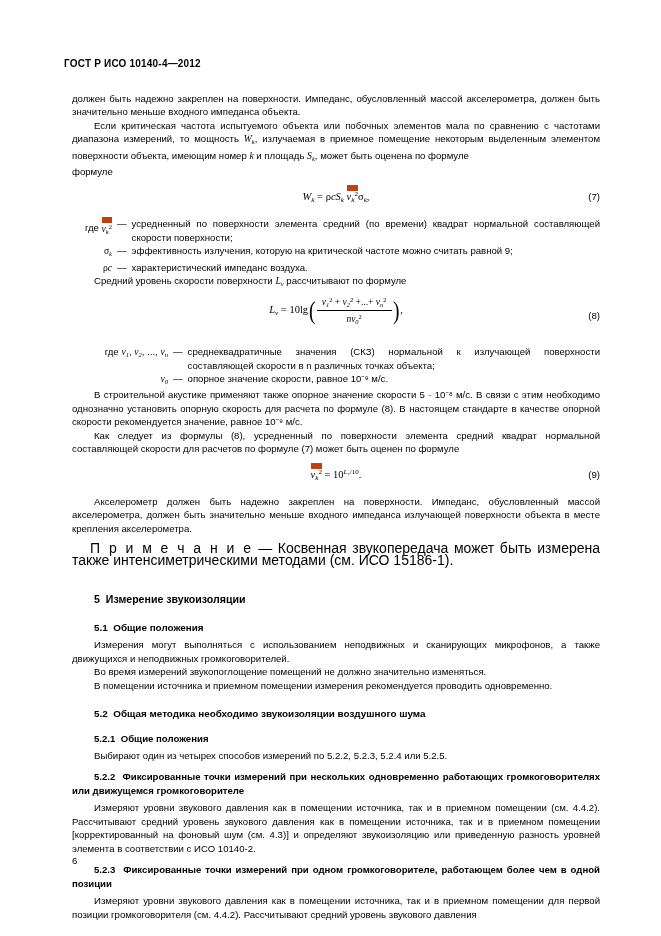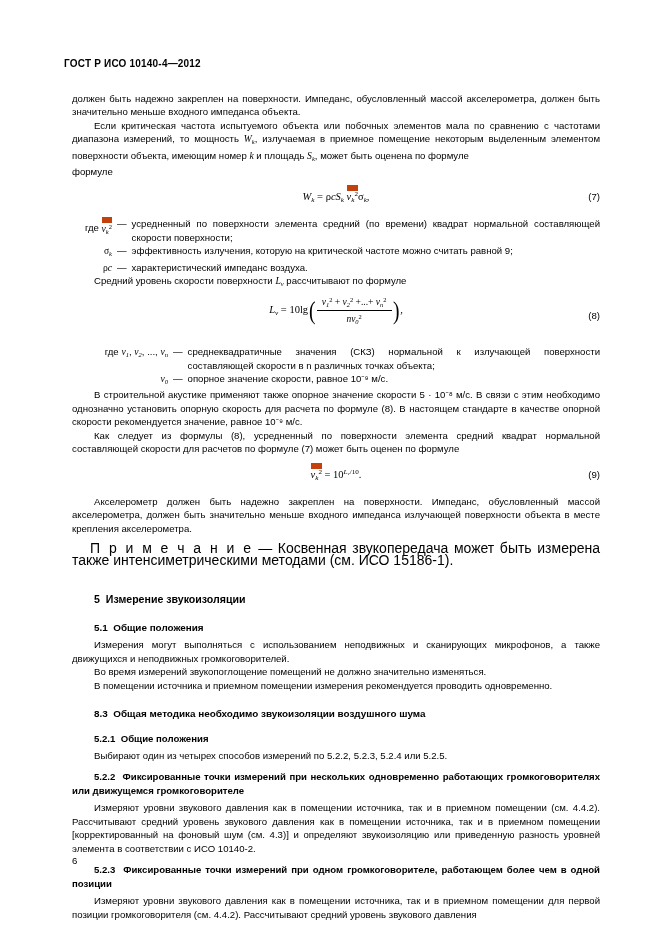--- a/index.html
+++ b/index.html
@@ -271,21 +271,21 @@
 
     <h2 class="section"><span>5</span>&nbsp;&nbsp;<span>Измерение звукоизоляции</span></h2>
 
     <h3 class="subsection"><span>5.1</span>&nbsp;&nbsp;<span>Общие положения</span></h3>
 
     <div class="gap-s"></div>
     <p class="body-text indent">Измерения могут выполняться с использованием неподвижных и сканирующих микрофонов, а также движущихся и неподвижных громкоговорителей.</p>
     <p class="body-text indent">Во время измерений звукопоглощение помещений не должно значительно изменяться.</p>
     <p class="body-text indent">В помещении источника и приемном помещении измерения рекомендуется проводить одновременно.</p>
 
-    <h3 class="subsection"><span>8.3</span>&nbsp;&nbsp;<span>Общая методика необходимо звукоизоляции воздушного шума</span></h3>
+    <h3 class="subsection"><span>5.2</span>&nbsp;&nbsp;<span>Общая методика необходимо звукоизоляции воздушного шума</span></h3>
 
     <h4 class="subsubsection"><span>5.2.1</span>&nbsp;&nbsp;<span>Общие положения</span></h4>
 
     <div class="gap-s"></div>
     <p class="body-text indent">Выбирают один из четырех способов измерений по 5.2.2, 5.2.3, 5.2.4 или 5.2.5.</p>
 
     <h4 class="subsubsection run-in"><span>5.2.2</span>&nbsp;&nbsp;<span>Фиксированные точки измерений при нескольких одновременно работающих громкоговорителях или движущемся громкоговорителе</span></h4>
 
     <div class="gap-s"></div>
     <p class="body-text indent">Измеряют уровни звукового давления как в помещении источника, так и в приемном помещении (см. 4.4.2). Рассчитывают средний уровень звукового давления как в помещении источника, так и в приемном помещении [корректированный на фоновый шум (см. 4.3)] и определяют звукоизоляцию или приведенную разность уровней элемента в соответствии с ИСО 10140-2.</p>

